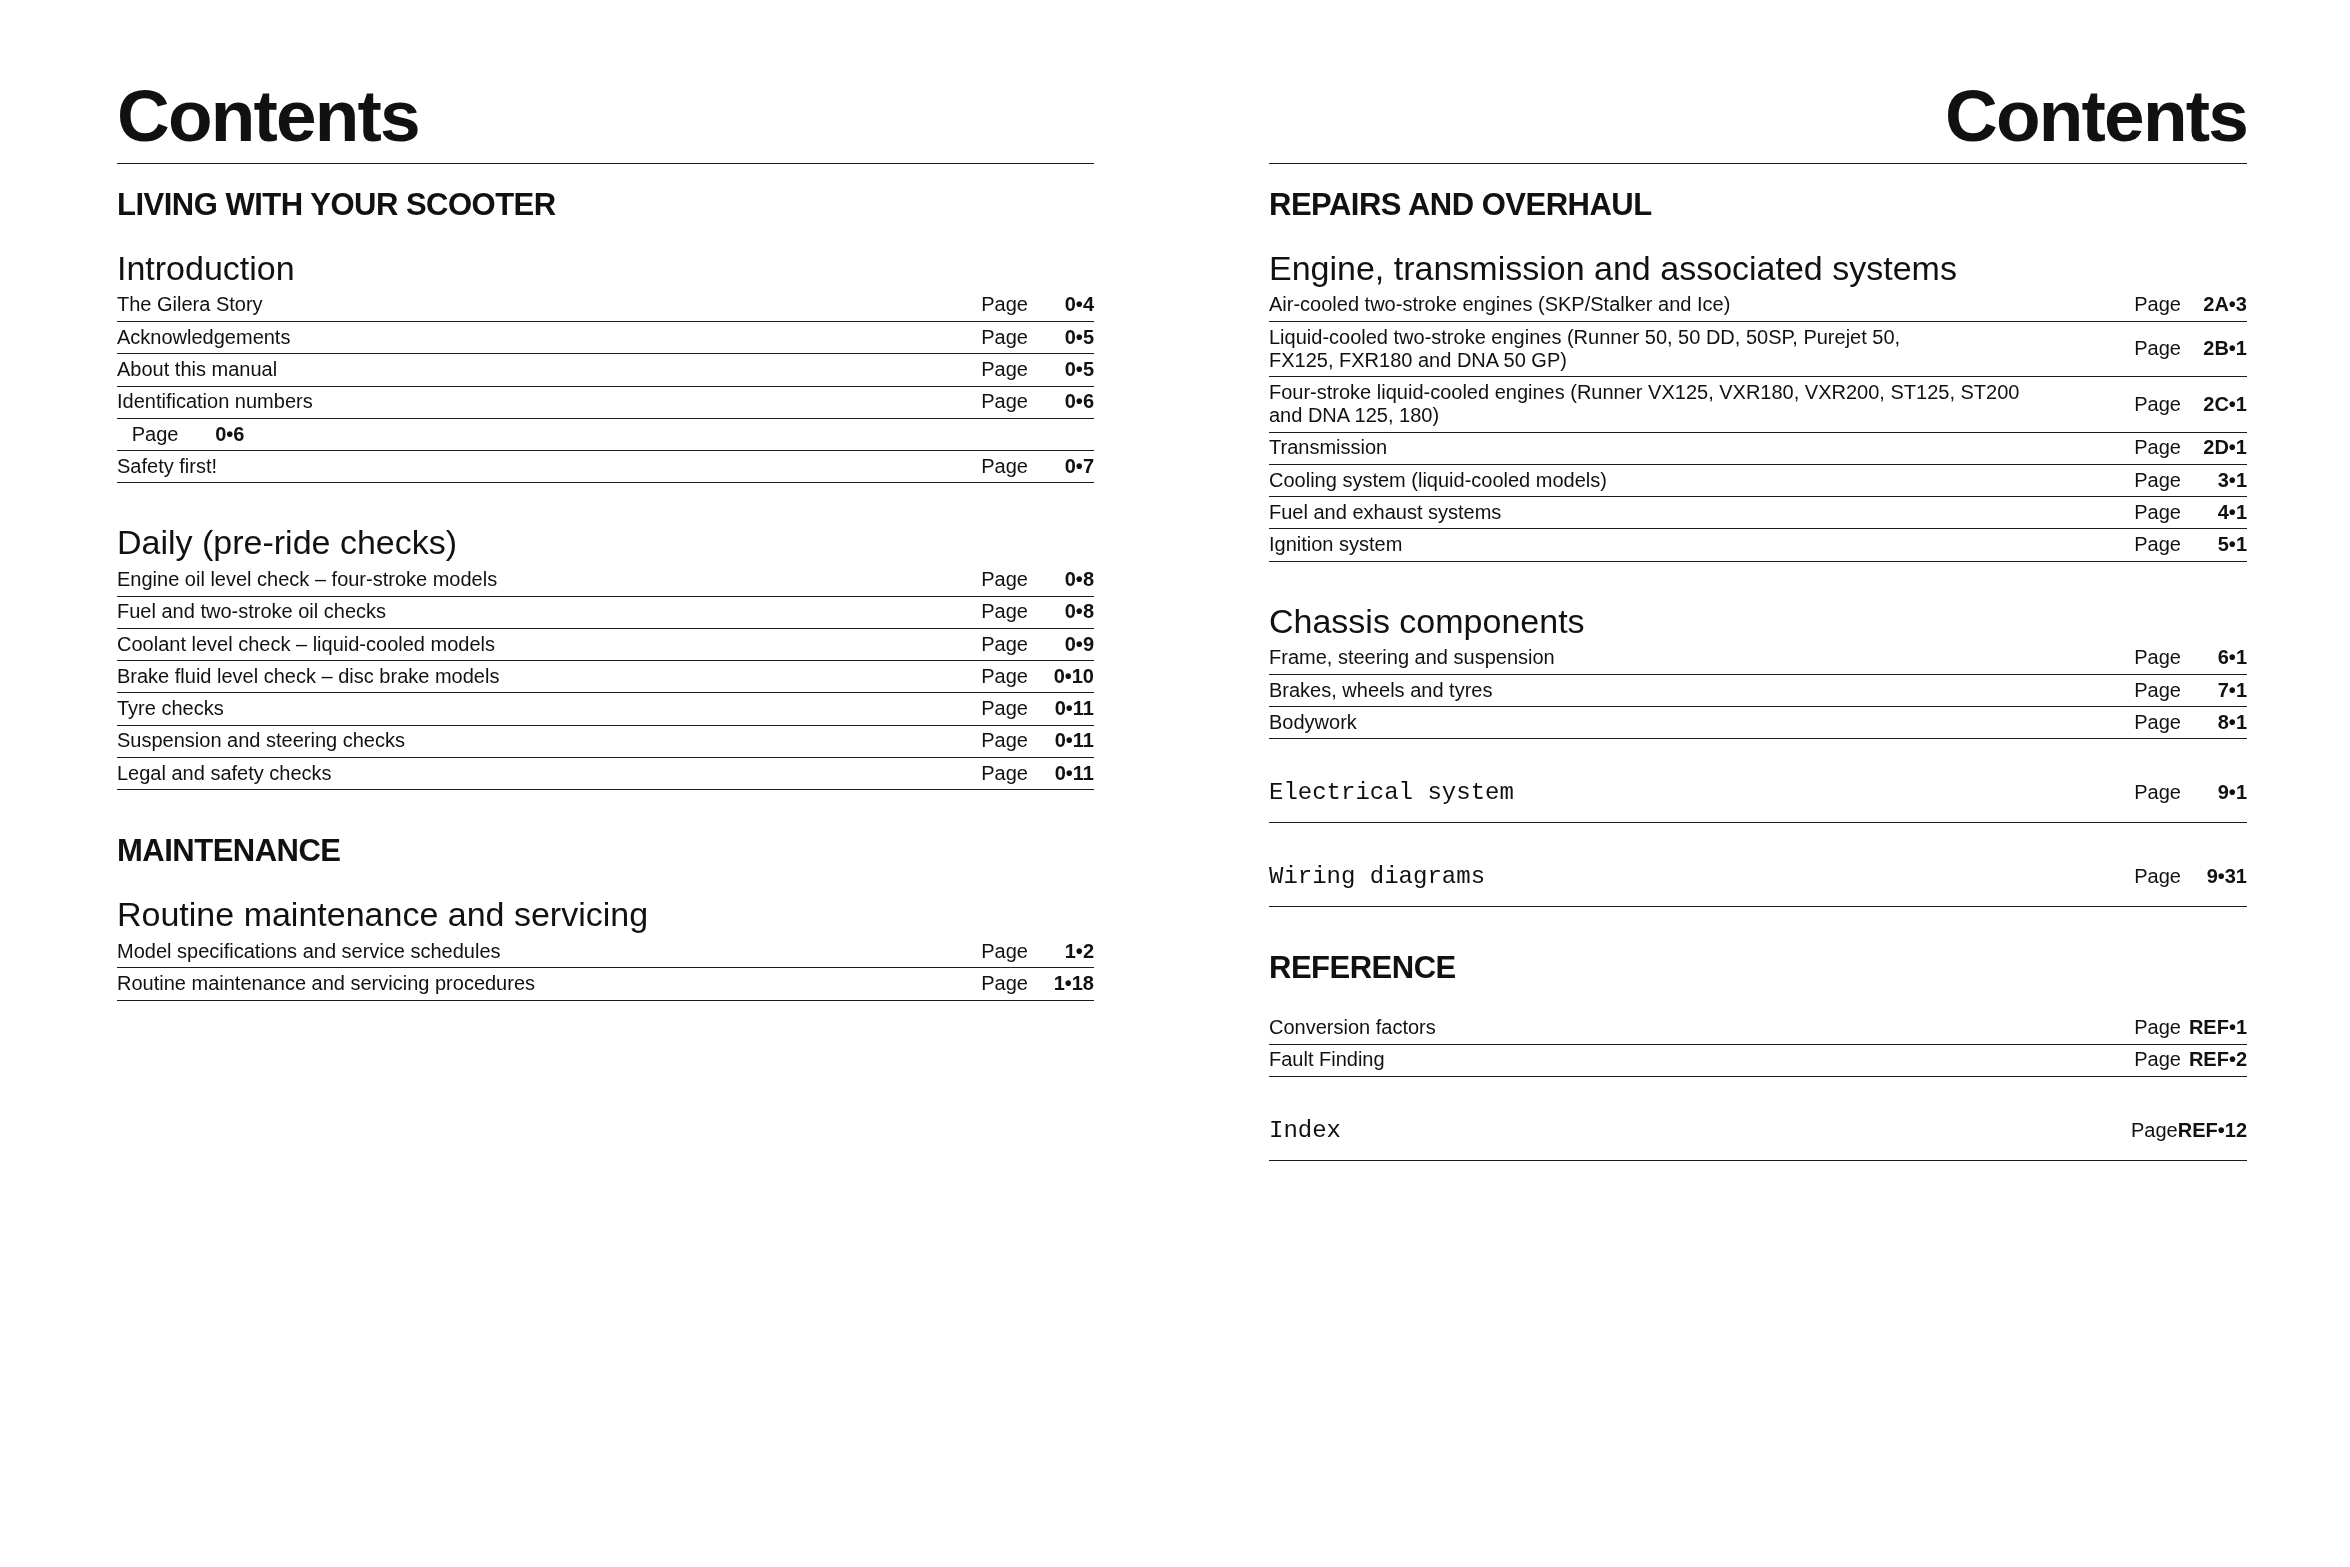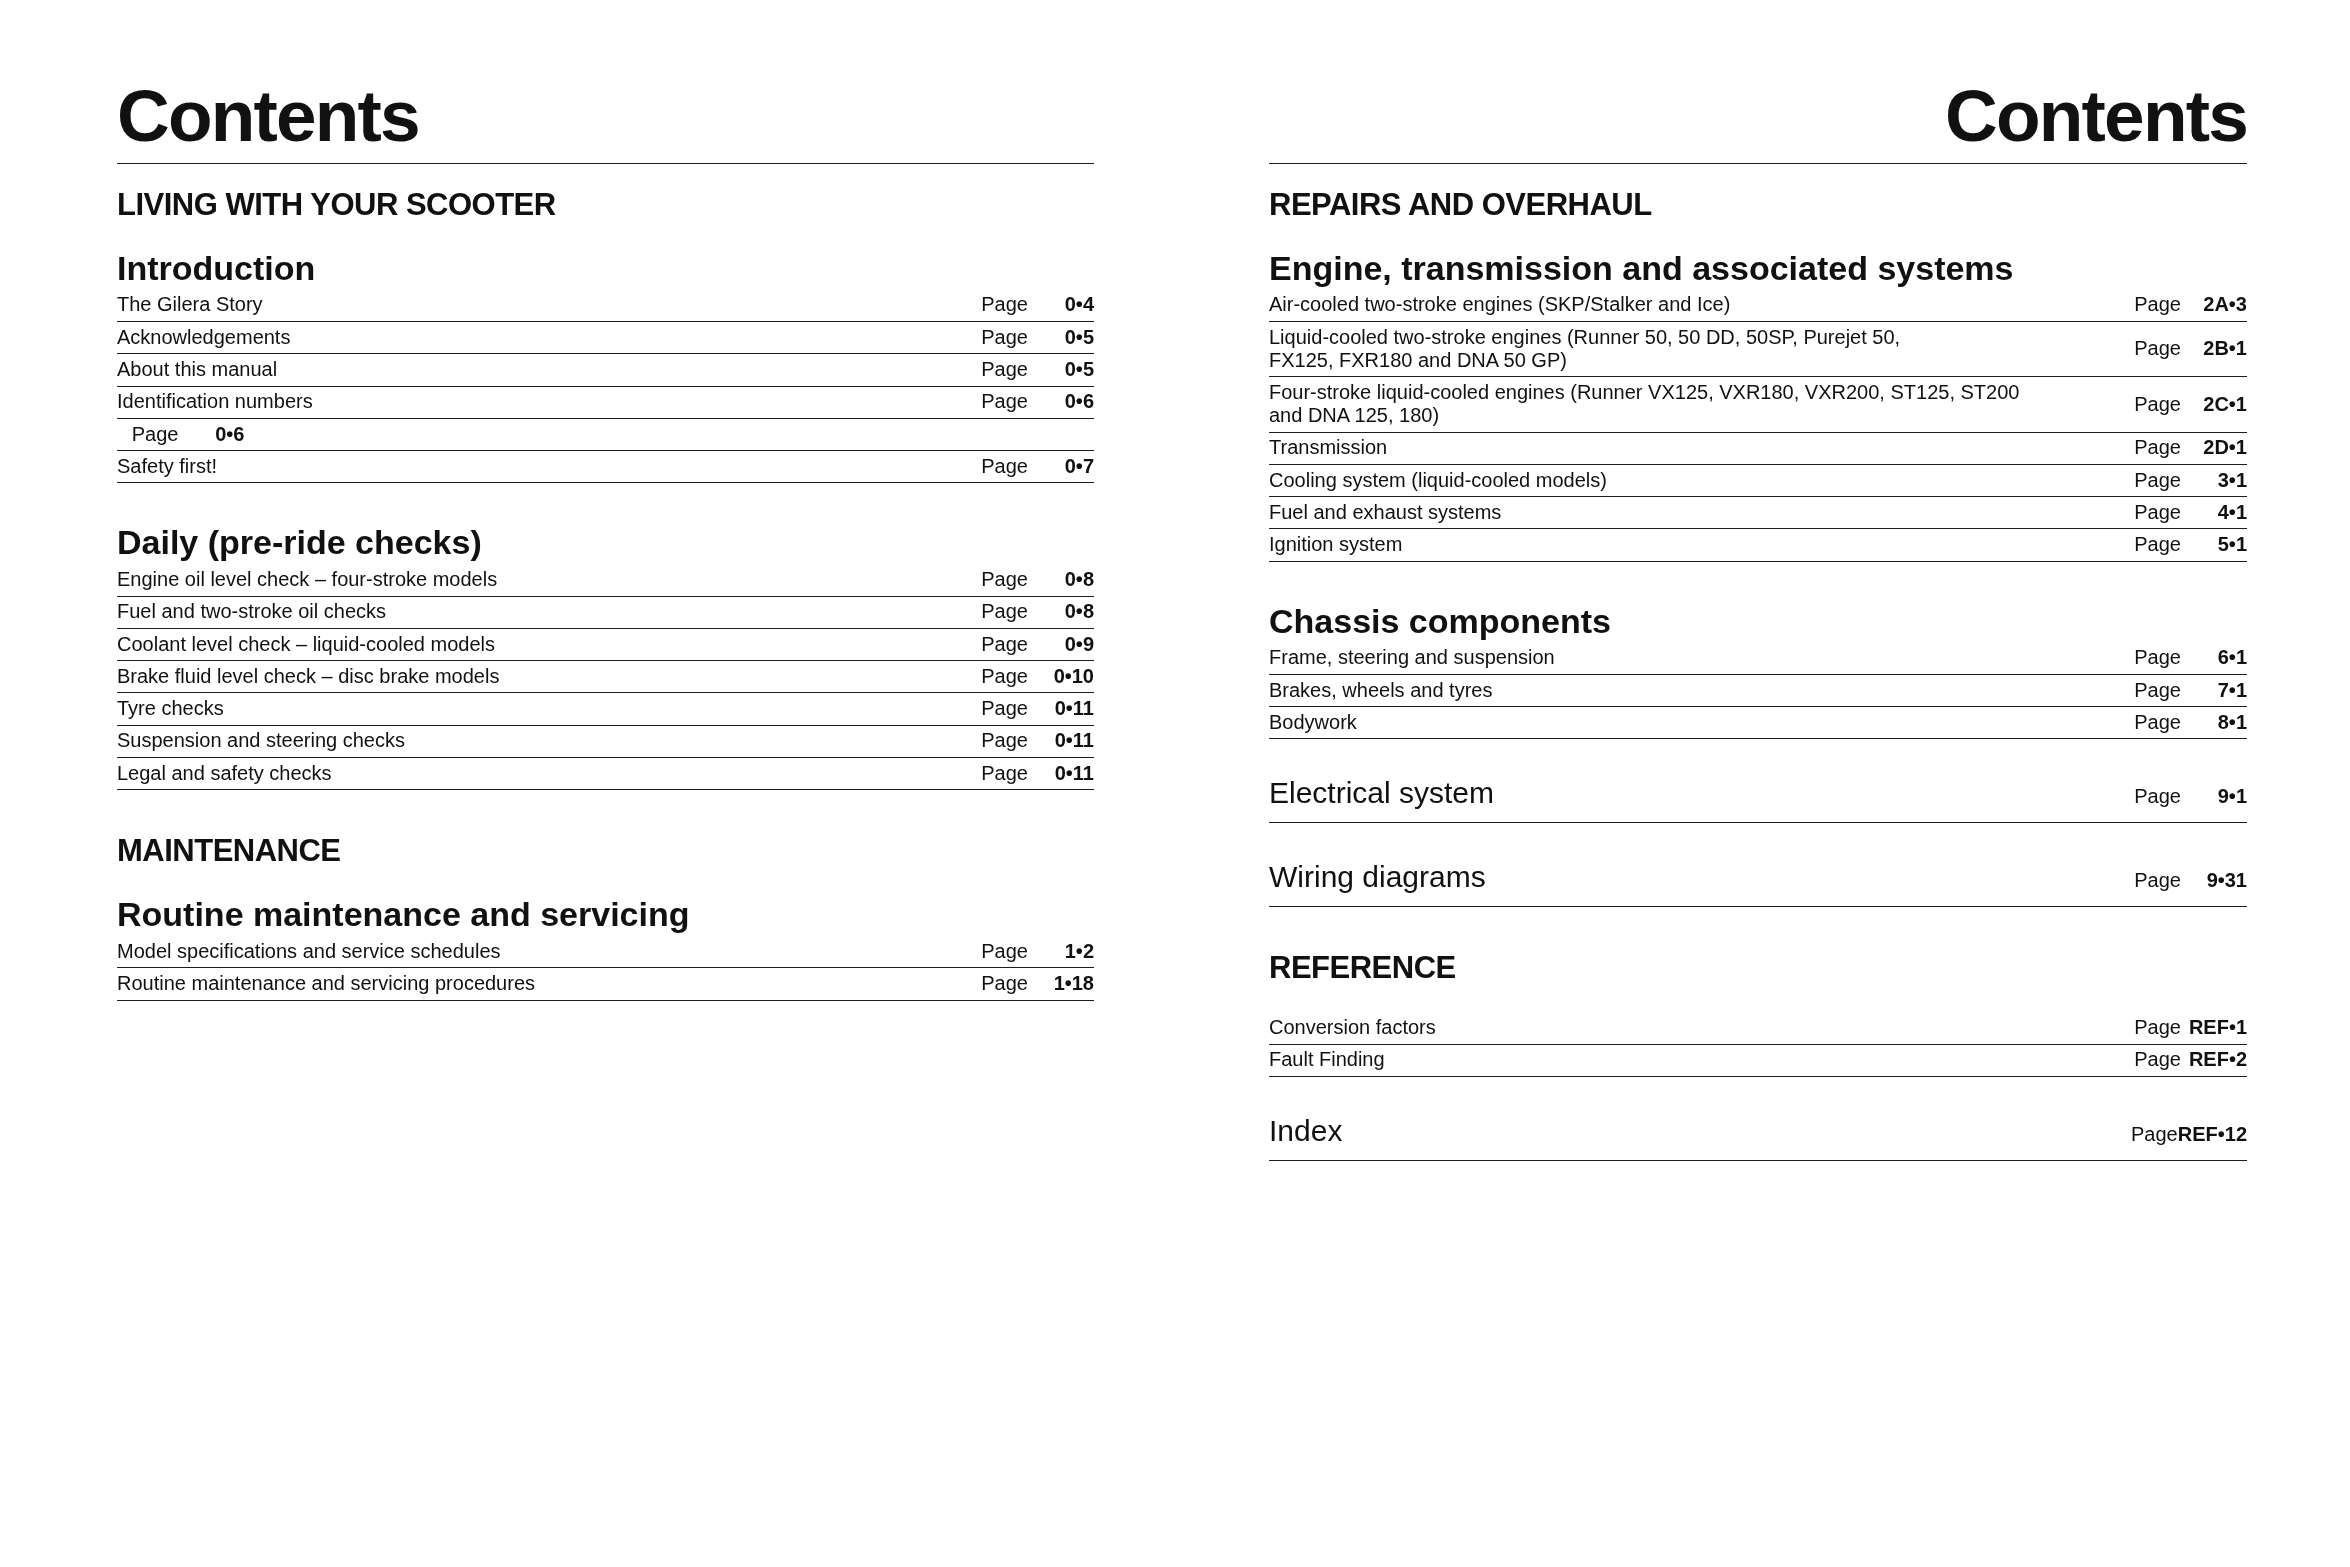--- a/index.html
+++ b/index.html
@@ -39,21 +39,21 @@
     font-weight:700;
     letter-spacing:-0.5px;
   }
   .group + .band, .heading-row + .band{margin-top:42px;}
 
   .group{margin-top:40px;}
   .band + .group{margin-top:26px;}
   .group-heading{
     font-size:34px;
     line-height:38px;
-    font-weight:700;
+    font-weight:400;
     margin-bottom:2.8px;
   }
 
   .toc-row{
     display:flex;
     justify-content:space-between;
     align-items:center;
     border-bottom:1.8px solid var(--rule);
     padding:3.7px 0 4.6px;
     font-size:20px;
@@ -73,23 +73,24 @@
 
   .heading-row{
     display:flex;
     justify-content:space-between;
     align-items:baseline;
     margin-top:35px;
     padding-bottom:11px;
     border-bottom:1.8px solid var(--rule);
   }
   .hr-heading{
-    font-size:30px;
+    font-size:24px;
     line-height:37px;
     font-weight:400;
+    font-family:Liberation Mono, monospace;
   }
 </style>
 </head>
 <body>
 
 <div class="sheet">
   <div class="page left">
     <h1 class="page-title">Contents</h1>
   <div class="band">LIVING WITH YOUR SCOOTER</div>
       <div class="group">

